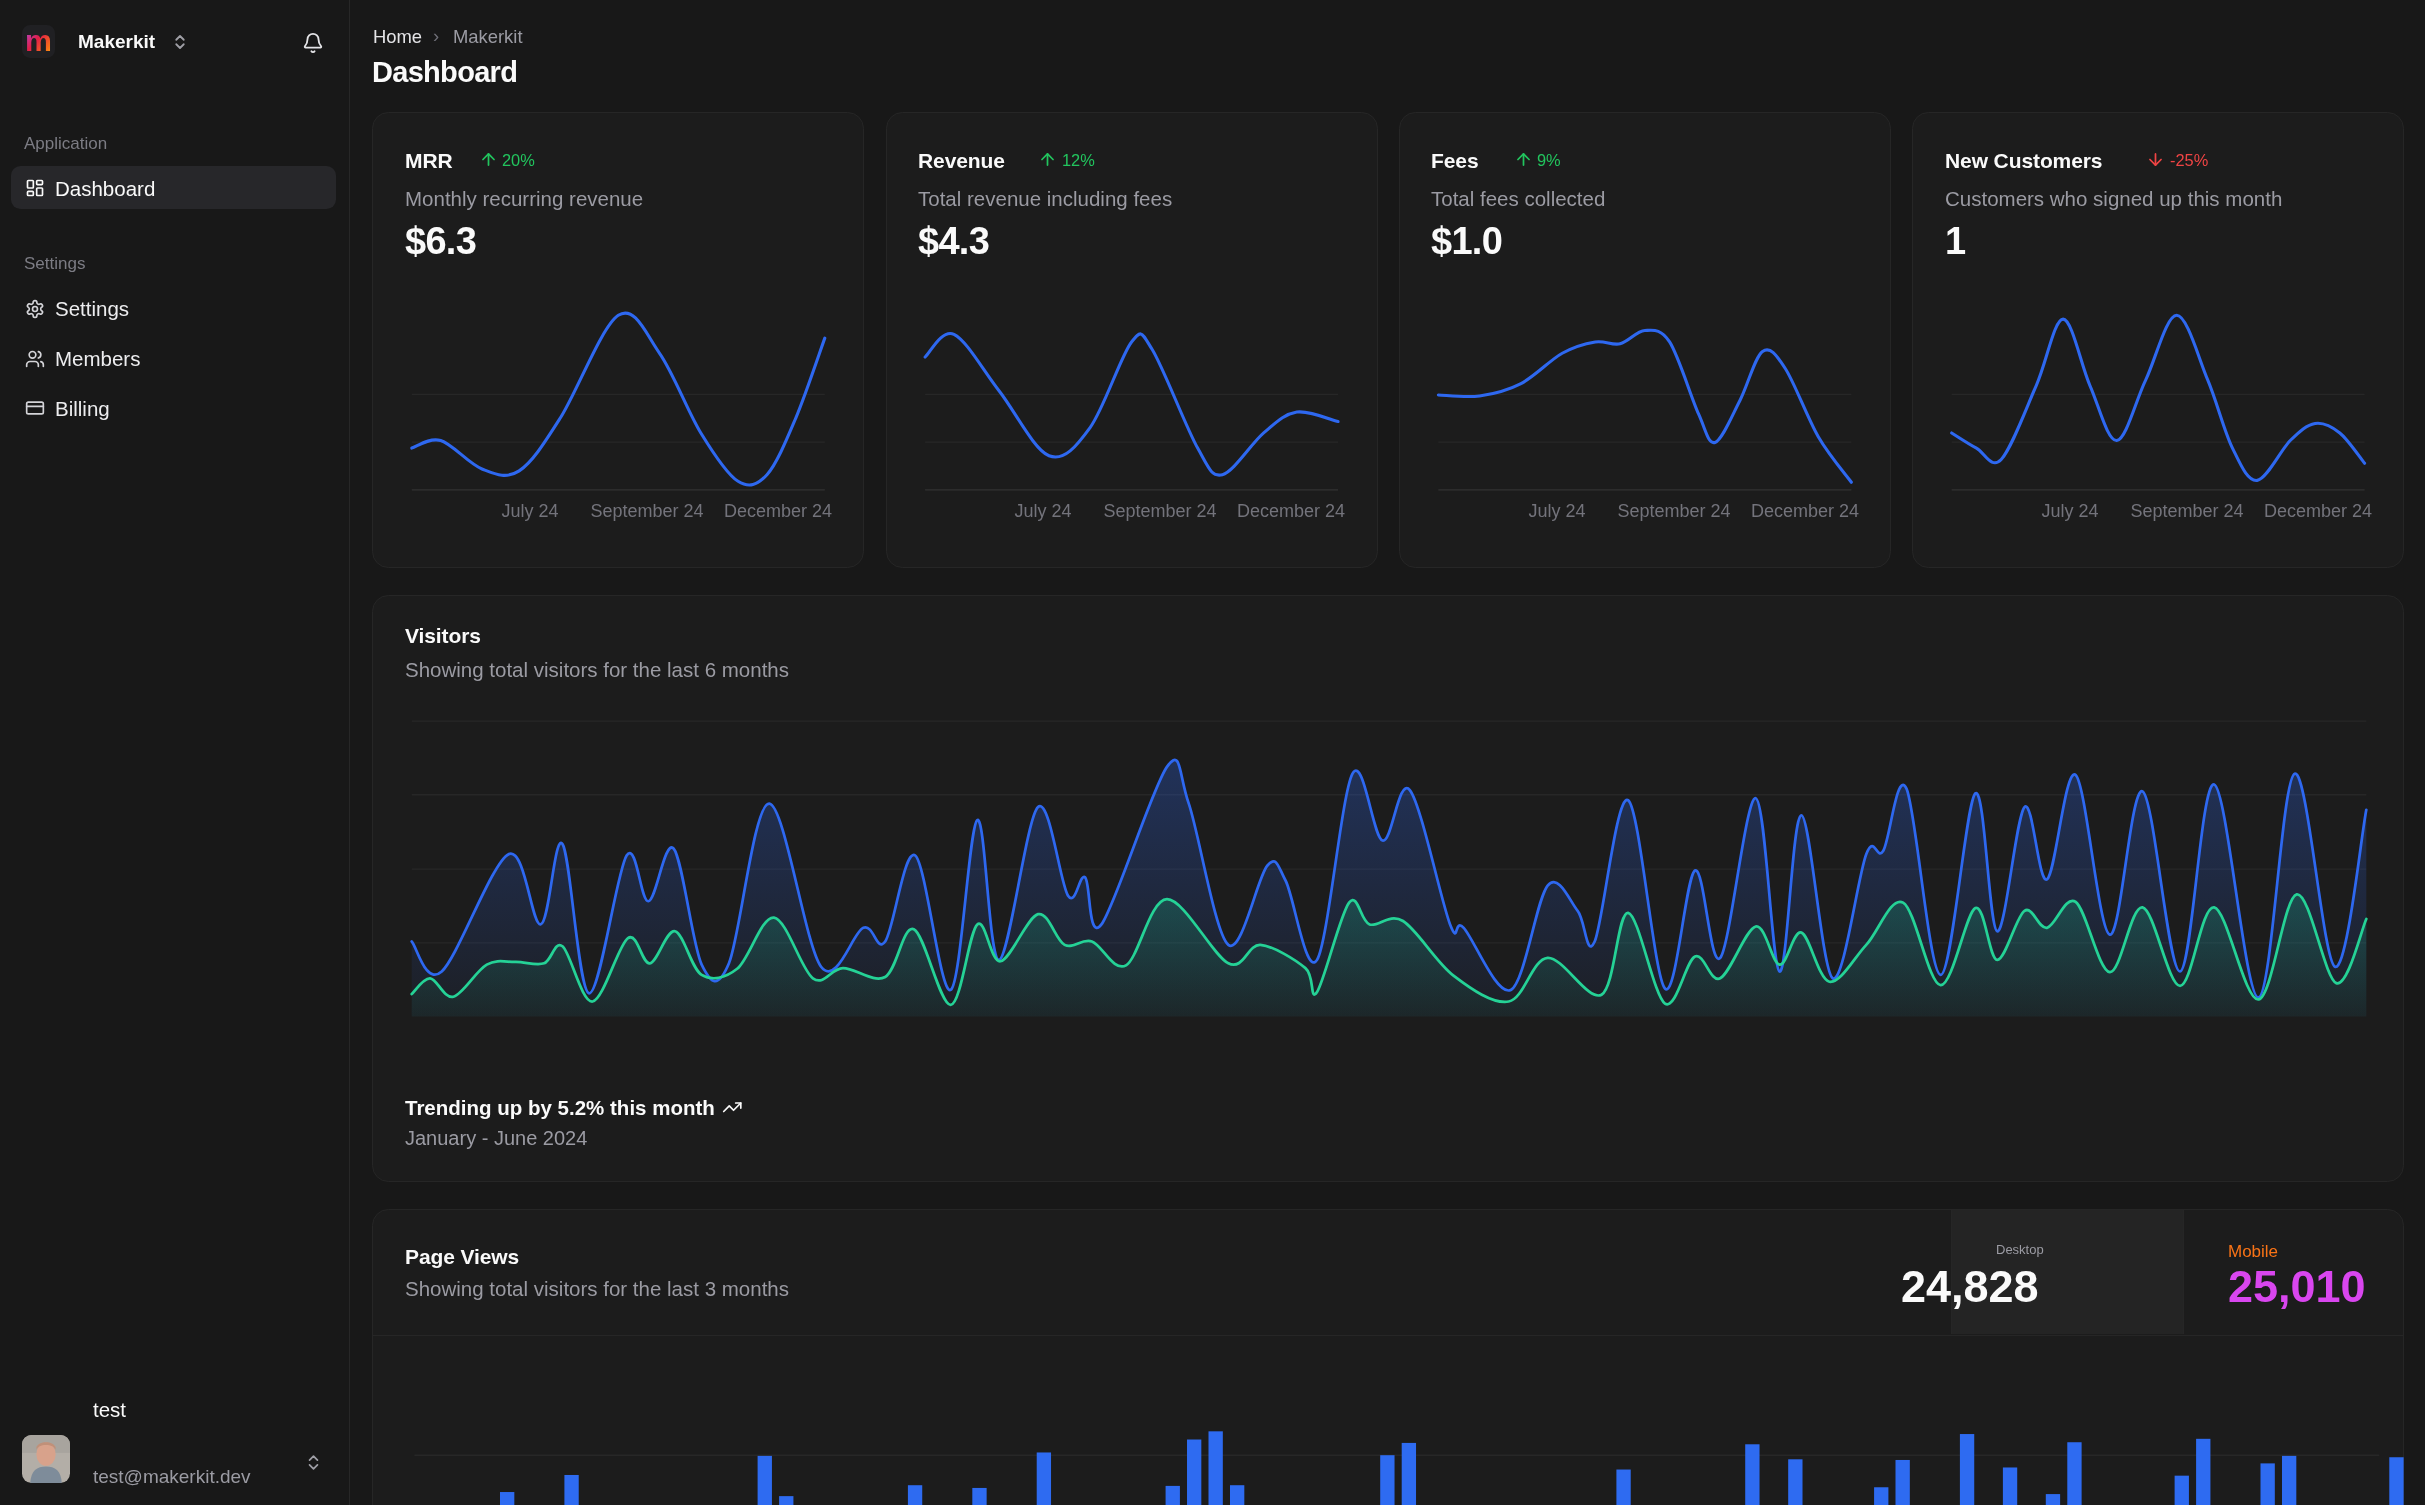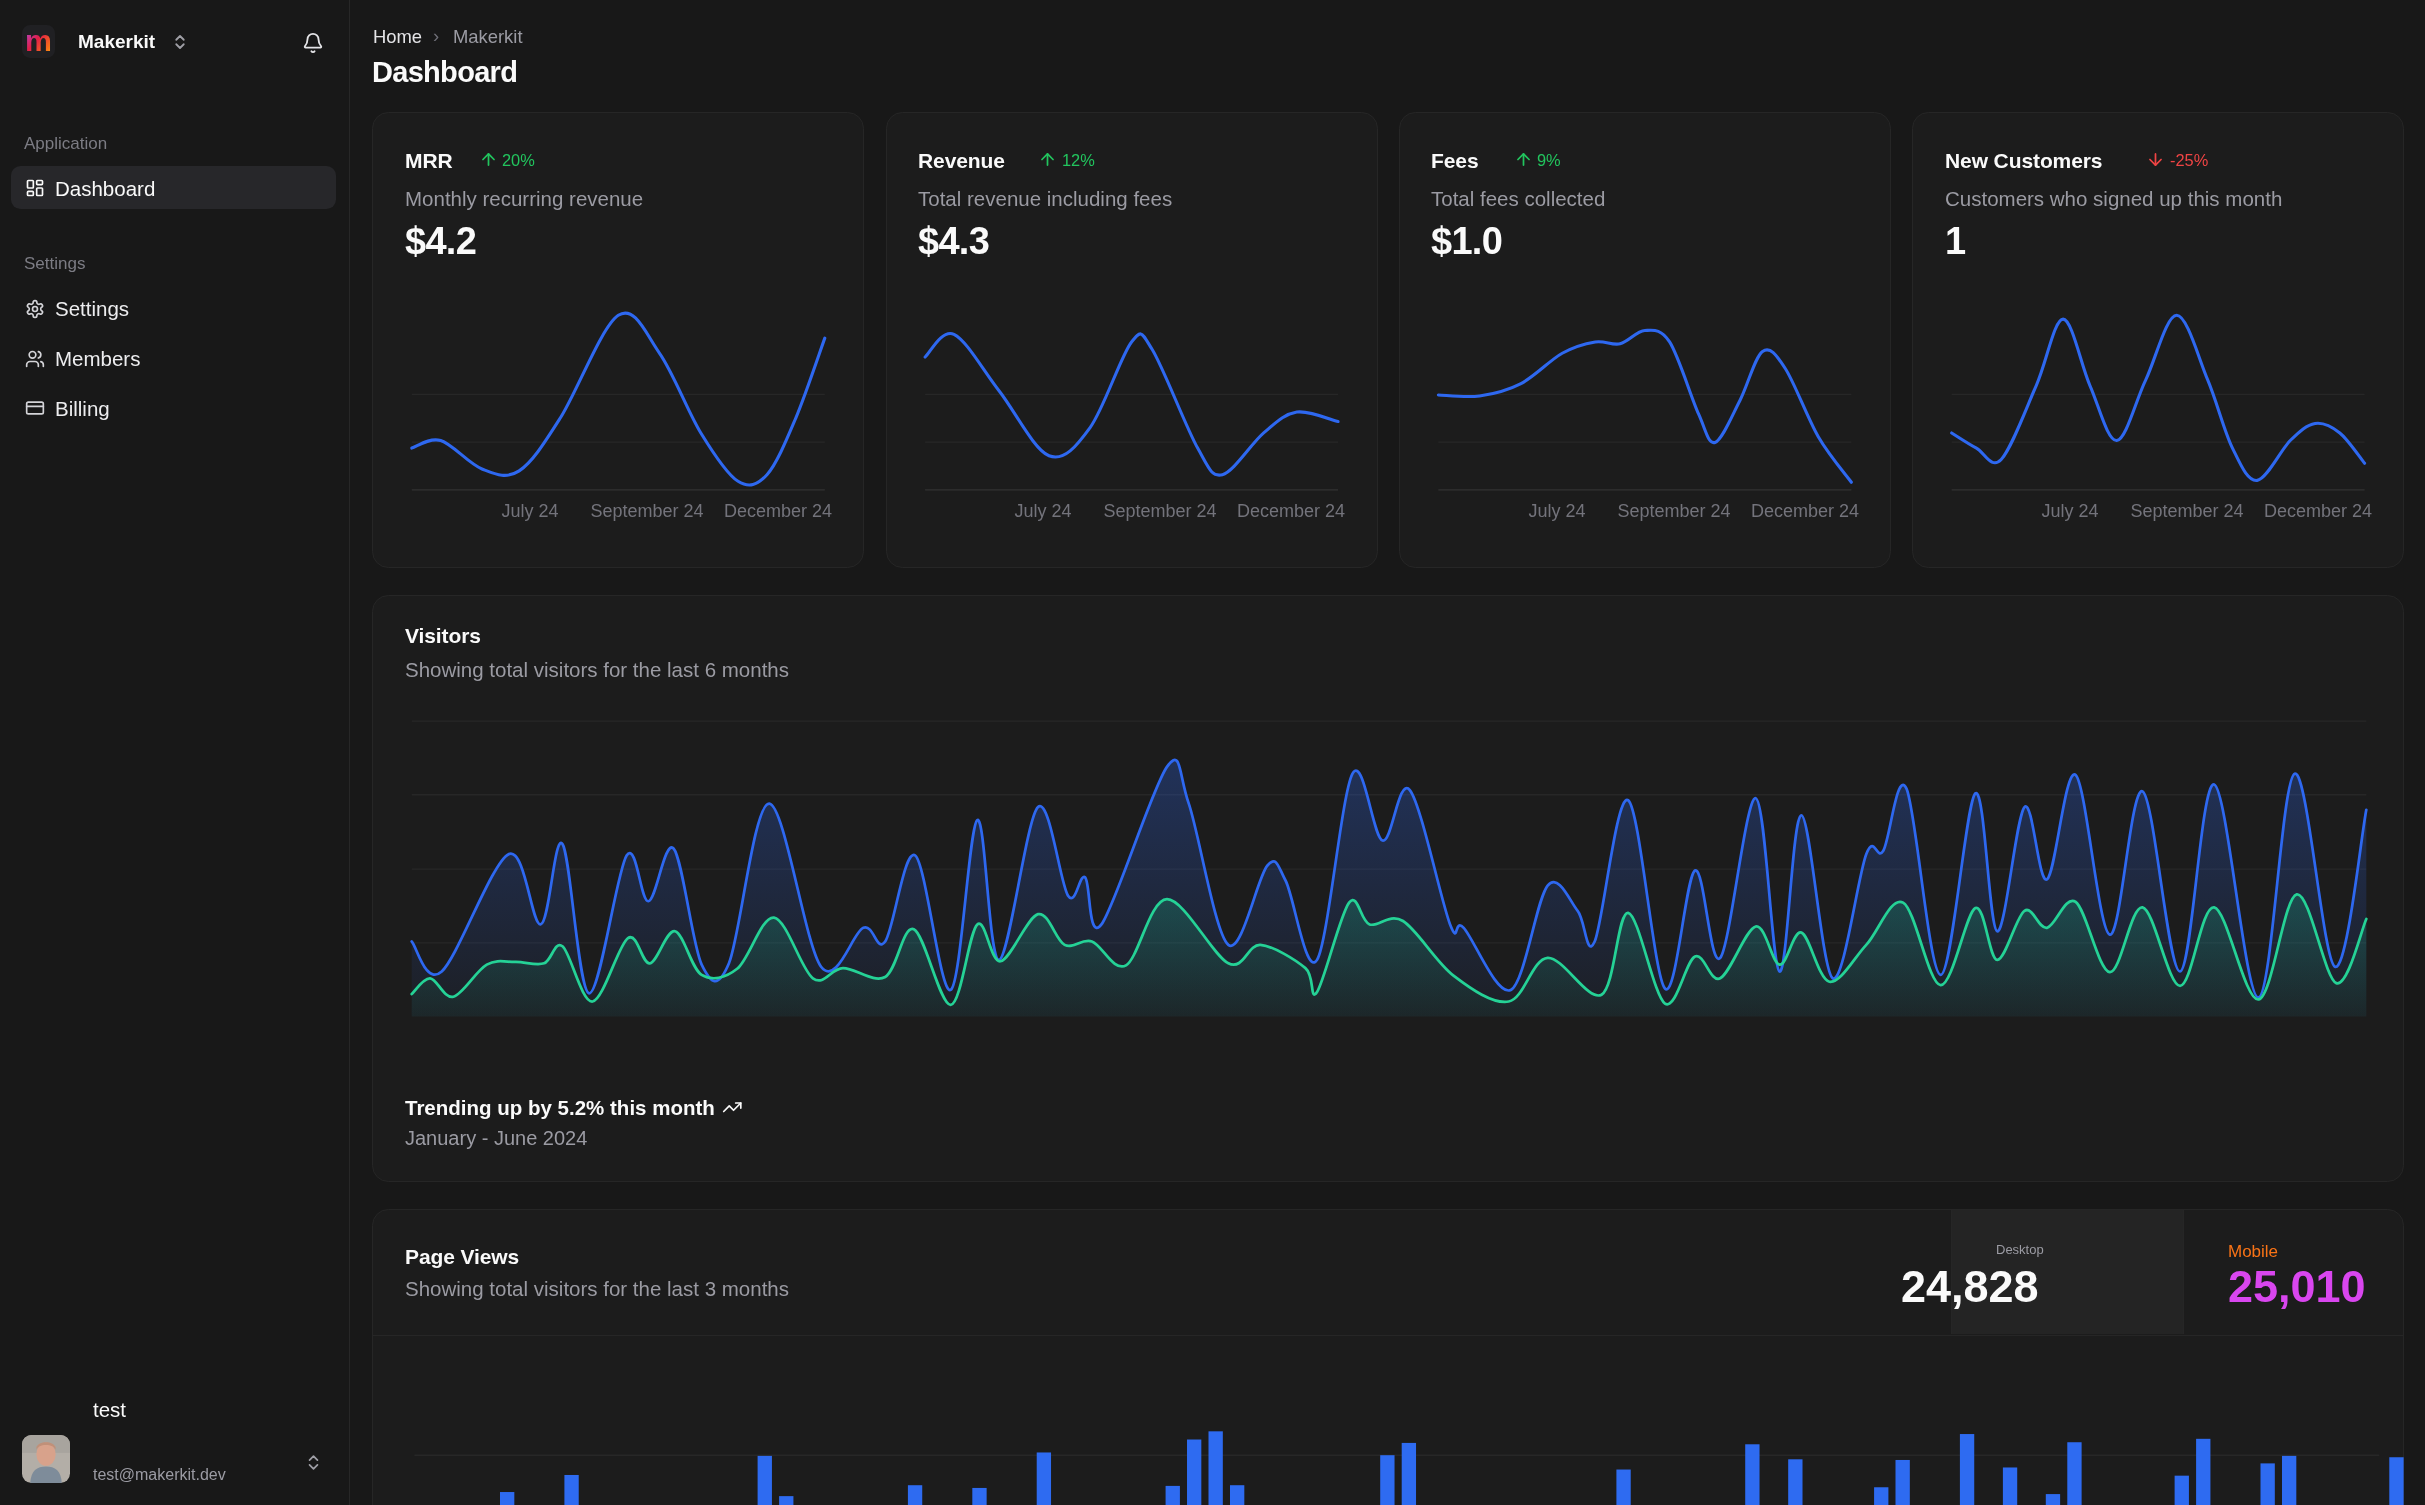--- a/index.html
+++ b/index.html
@@ -73,21 +73,21 @@
 <div class="abs" style="left:22px;top:1435px;width:48px;height:48px;border-radius:9.6px;overflow:hidden">
 <svg width="48" height="48" viewBox="0 0 70 70">
 <rect width="70" height="70" fill="#b3aea7"></rect>
 <rect y="0" width="70" height="26" fill="#a8a49e"></rect>
 <path d="M12 70 C13 52 22 46 35 46 C48 46 57 52 58 70 Z" fill="#7e8c9a"></path>
 <ellipse cx="35" cy="28" rx="14" ry="17" fill="#d8a28b"></ellipse>
 <path d="M21 22 C23 12 47 12 49 22 L49 18 C46 8 24 8 21 18 Z" fill="#c09079"></path>
 </svg>
 </div>
 <div class="abs" style="left:93px;top:1398px;font-size:20.5px;color:#fafafa">test</div>
-<div class="abs" style="left:93px;top:1466px;font-size:16px;color:#9b9ba3">test@makerkit.dev</div>
+<div class="abs" style="left:93px;top:1466px;font-size:19px;color:#9b9ba3">test@makerkit.dev</div>
 <svg class="ic" style="left:304px;top:1453px;width:19px;height:19px" viewBox="0 0 24 24" fill="none" stroke="#9f9fa6" stroke-width="2.2" stroke-linecap="round" stroke-linejoin="round">
     <path d="m7 15 5 5 5-5"></path>
     <path d="m7 9 5-5 5 5"></path>
   </svg>
 
 <div class="abs" style="left:373px;top:26px;font-size:18.4px;color:#e4e4e7">Home</div>
 <div class="abs" style="left:433px;top:24.6px;font-size:18.4px;color:#6f6f77">›</div>
 <div class="abs" style="left:453px;top:26px;font-size:18.4px;color:#9b9ba3">Makerkit</div>
 <div class="abs" style="left:372px;top:56px;font-size:29px;font-weight:700;color:#fafafa;letter-spacing:-0.7px">Dashboard</div>
 
@@ -96,21 +96,21 @@
 <div class="card" style="left:1399px;top:112px;width:492px;height:456px"></div>
 <div class="card" style="left:1912px;top:112px;width:492px;height:456px"></div>
 
   <div class="ctitle" style="left:405px;top:149px">MRR</div>
   <svg class="ic" style="left:479px;top:150px;width:19px;height:19px" viewBox="0 0 24 24" fill="none" stroke="#22c55e" stroke-width="2.2" stroke-linecap="round" stroke-linejoin="round">
     <path d="M12 19V5"></path>
     <path d="m5 12 7-7 7 7"></path>
   </svg>
   <div class="cbadge" style="left:502px;top:151px;color:#22c55e">20%</div>
   <div class="cdesc" style="left:405px;top:187px">Monthly recurring revenue</div>
-  <div class="cval" style="left:405px;top:220px">$4.2</div>
+  <div class="cval" style="left:405px;top:220px">$6.3</div>
   <div class="ctitle" style="left:918px;top:149px">Revenue</div>
   <svg class="ic" style="left:1038px;top:150px;width:19px;height:19px" viewBox="0 0 24 24" fill="none" stroke="#22c55e" stroke-width="2.2" stroke-linecap="round" stroke-linejoin="round">
     <path d="M12 19V5"></path>
     <path d="m5 12 7-7 7 7"></path>
   </svg>
   <div class="cbadge" style="left:1062px;top:151px;color:#22c55e">12%</div>
   <div class="cdesc" style="left:918px;top:187px">Total revenue including fees</div>
   <div class="cval" style="left:918px;top:220px">$4.3</div>
   <div class="ctitle" style="left:1431px;top:149px">Fees</div>
   <svg class="ic" style="left:1514px;top:150px;width:19px;height:19px" viewBox="0 0 24 24" fill="none" stroke="#22c55e" stroke-width="2.2" stroke-linecap="round" stroke-linejoin="round">

